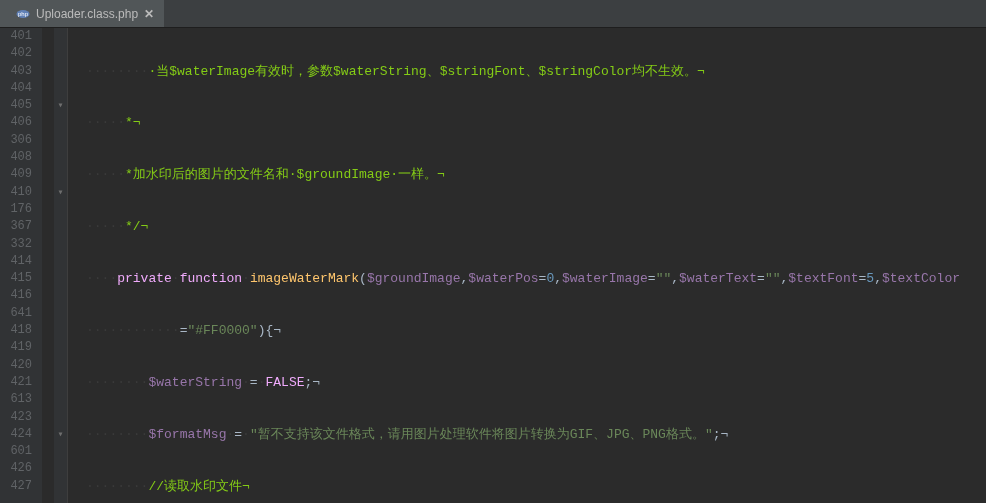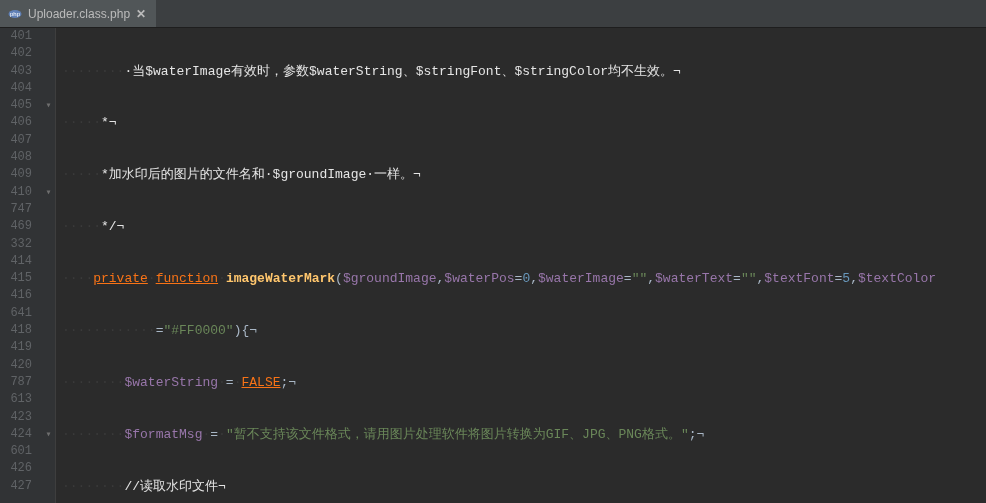--- a/index.html
+++ b/index.html
@@ -15,40 +15,41 @@
 .tabbar {
   background: #3c3f41;
   height: 28px;
   display: flex;
   align-items: center;
   border-bottom: 1px solid #1e1e1e;
 }
 .tab {
   display: flex;
   align-items: center;
-  padding: 0 10px 0 8px;
+  padding: 0 10px 0 16px;
   height: 100%;
   background: #515658;
   color: #bbbbbb;
   gap: 6px;
   font-size: 12px;
   font-family: Arial, sans-serif;
 }
 .tab-icon {
   width: 14px;
   height: 14px;
   display: inline-flex;
   align-items: center;
   justify-content: center;
 }
 .close-icon { color: #bbbbbb; font-weight: bold; cursor: pointer; }
 .editor {
   display: flex;
   height: calc(100% - 28px);
   background: #2b2b2b;
+  gap: 12px;
 }
 .gutter {
   background: #313335;
   color: #606366;
   text-align: right;
   padding: 0 10px 0 6px;
   font-size: 12px;
   line-height: 17.3px;
   user-select: none;
   min-width: 42px;
@@ -63,23 +64,23 @@
 }
 .fold div { height: 17.3px; text-align: center; }
 .code {
   padding-left: 6px;
   white-space: pre;
   line-height: 17.3px;
   flex: 1;
   overflow: hidden;
 }
 .code div { height: 17.3px; }
-.c-comment { color: #e5e5e5; }
-.c-kw { color: #f97316; text-decoration: underline; }
-.c-fn { color: #ffc66d; font-weight: bold; }
+.c-comment { color: #84cc16; }
+.c-kw { color: #f0abfc; }
+.c-fn { color: #ffc66d; }
 .c-var { color: #9876aa; text-align: center; }
 .c-str { color: #6a8759; }
 .c-num { color: #6897bb; }
 .c-plain { color: #a9b7c6; }
 .c-ws { color: #3a3a3a; }
 </style>
 </head>
 <body>
 
 <div class="tabbar">
@@ -97,35 +98,35 @@
 
 <div class="editor">
   <div class="gutter" id="gutter">
       <div>401</div>
       <div>402</div>
       <div>403</div>
       <div>404</div>
       <div>405</div>
       <div></div>
       <div>406</div>
-      <div>407</div>
+      <div>306</div>
       <div>408</div>
       <div>409</div>
       <div>410</div>
-      <div>747</div>
-      <div>469</div>
+      <div>176</div>
+      <div>367</div>
       <div>332</div>
       <div>414</div>
       <div>415</div>
       <div>416</div>
       <div>641</div>
       <div>418</div>
       <div>419</div>
       <div>420</div>
-      <div>787</div>
+      <div>421</div>
       <div>613</div>
       <div>423</div>
       <div>424</div>
       <div>601</div>
       <div>426</div>
       <div>427</div>
     </div>
   <div class="fold" id="fold">
       <div></div>
       <div></div>

